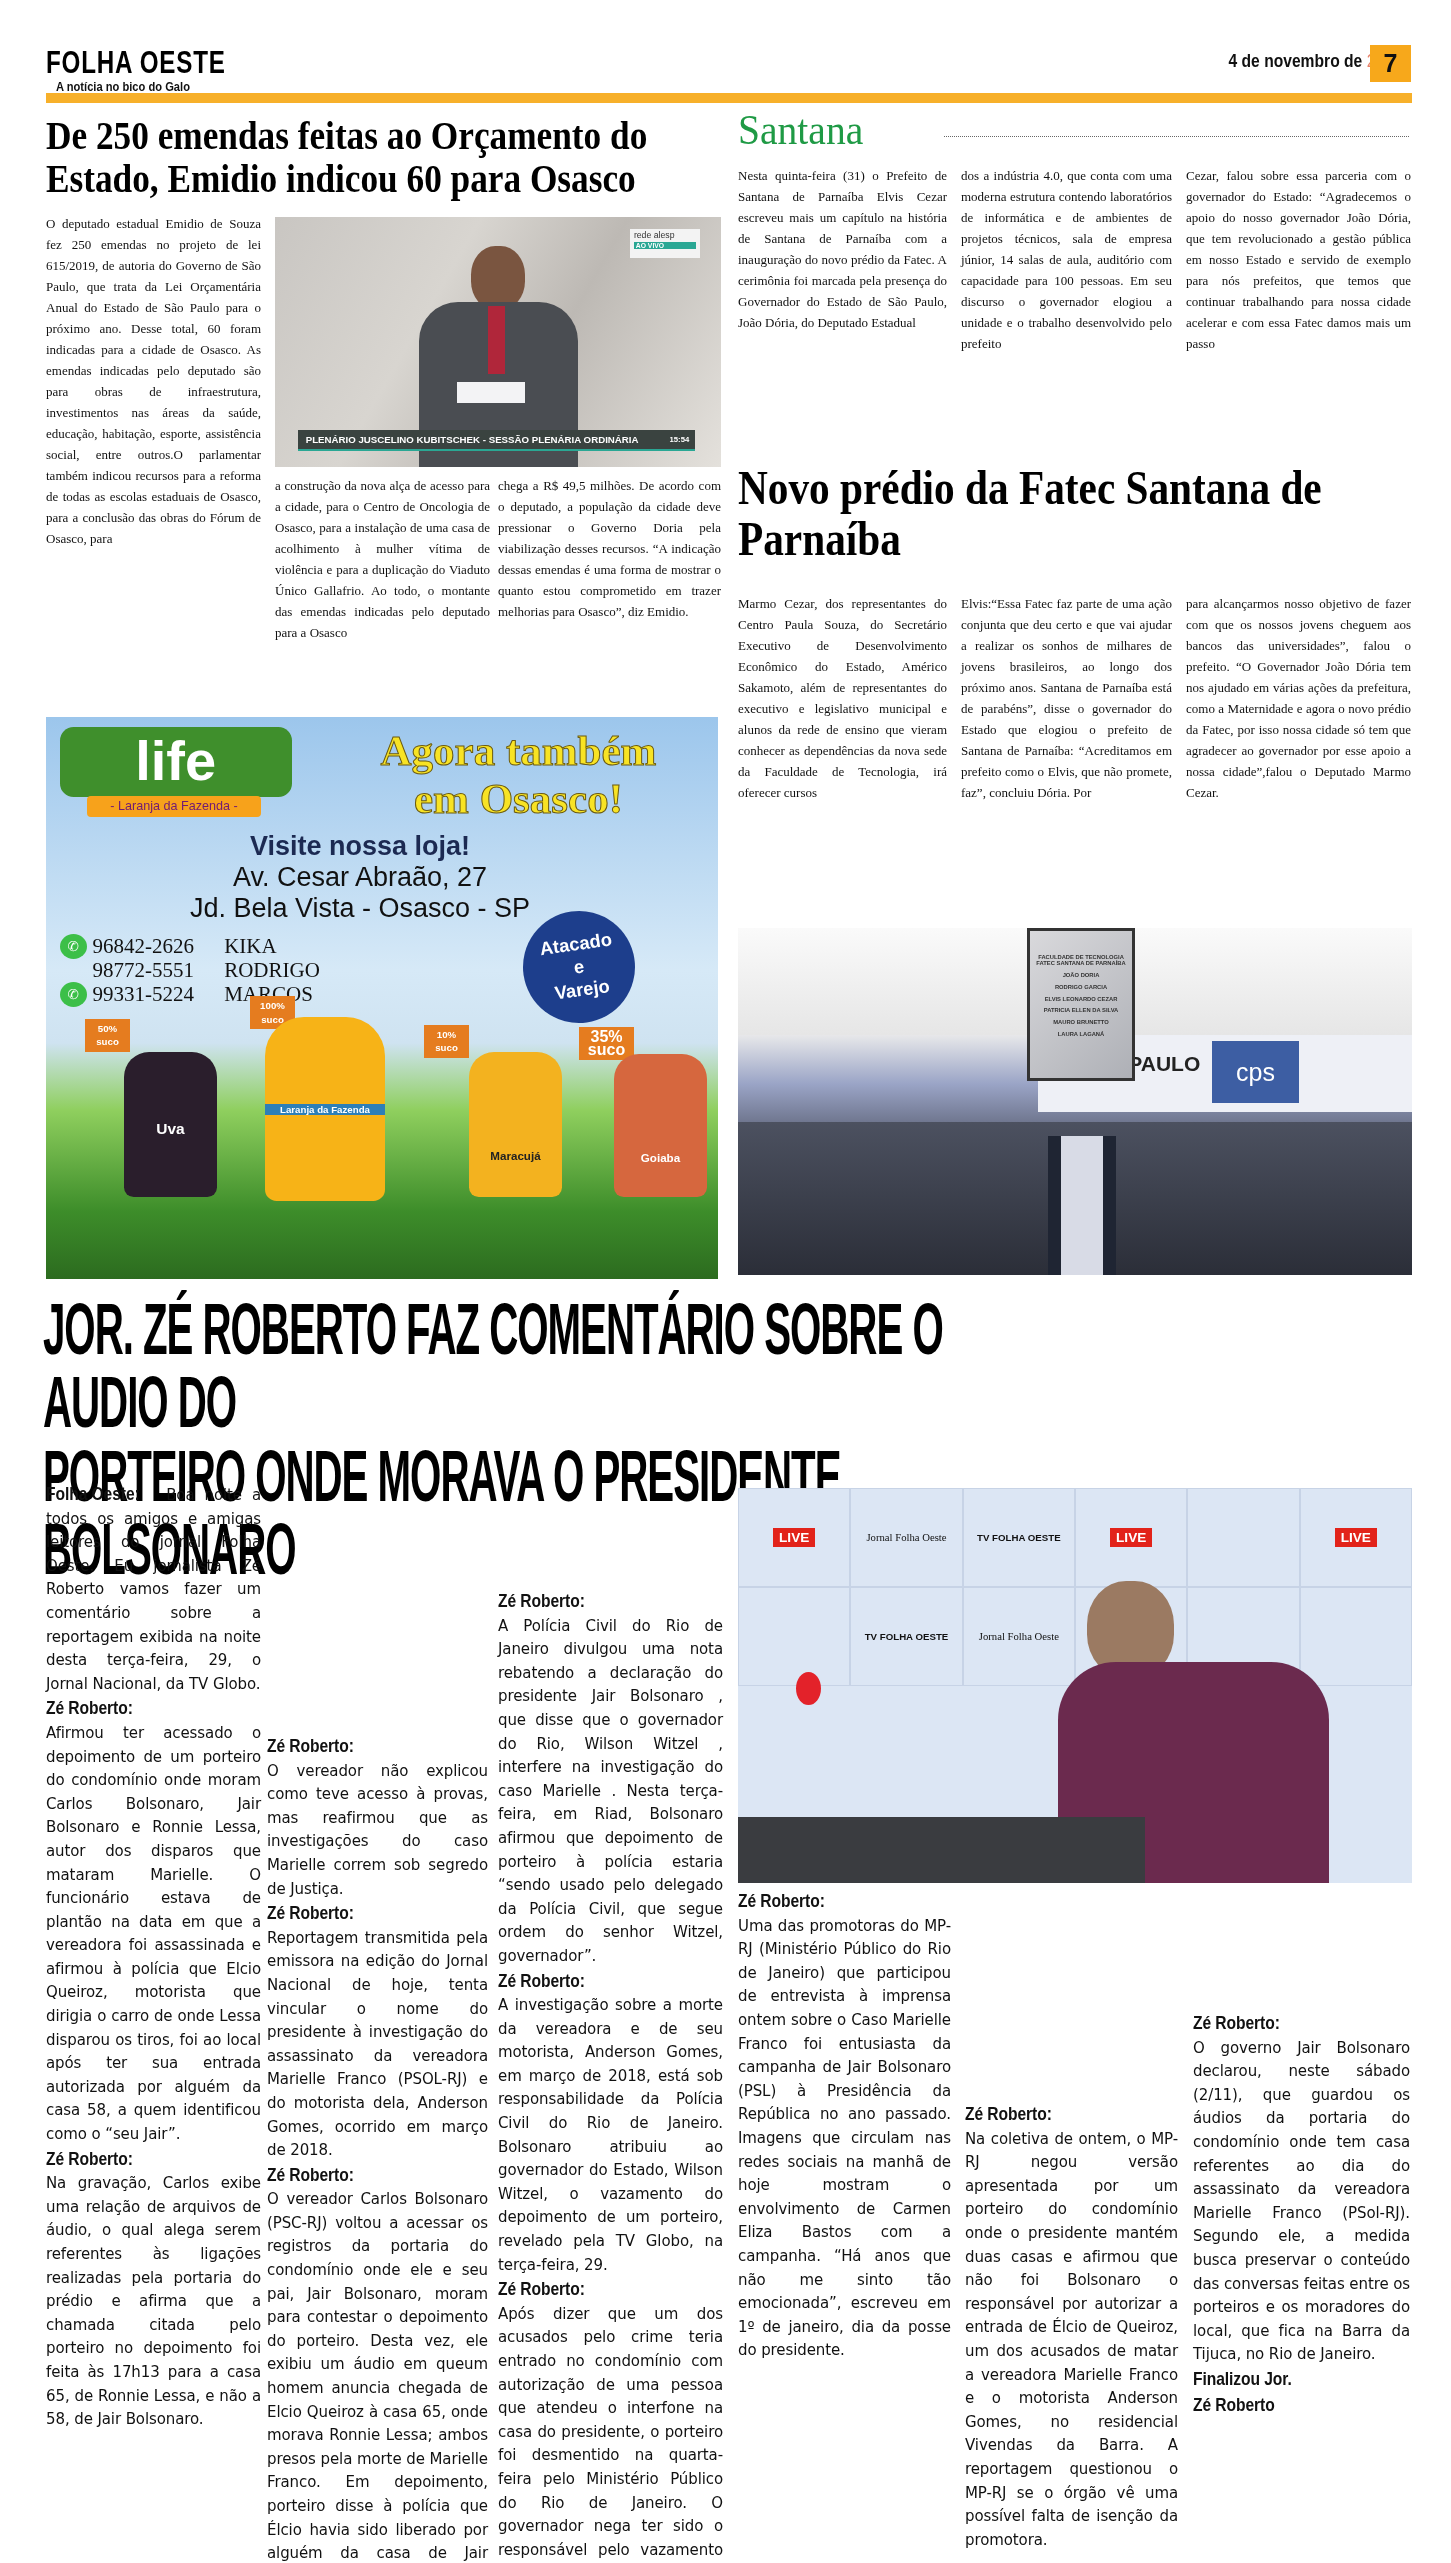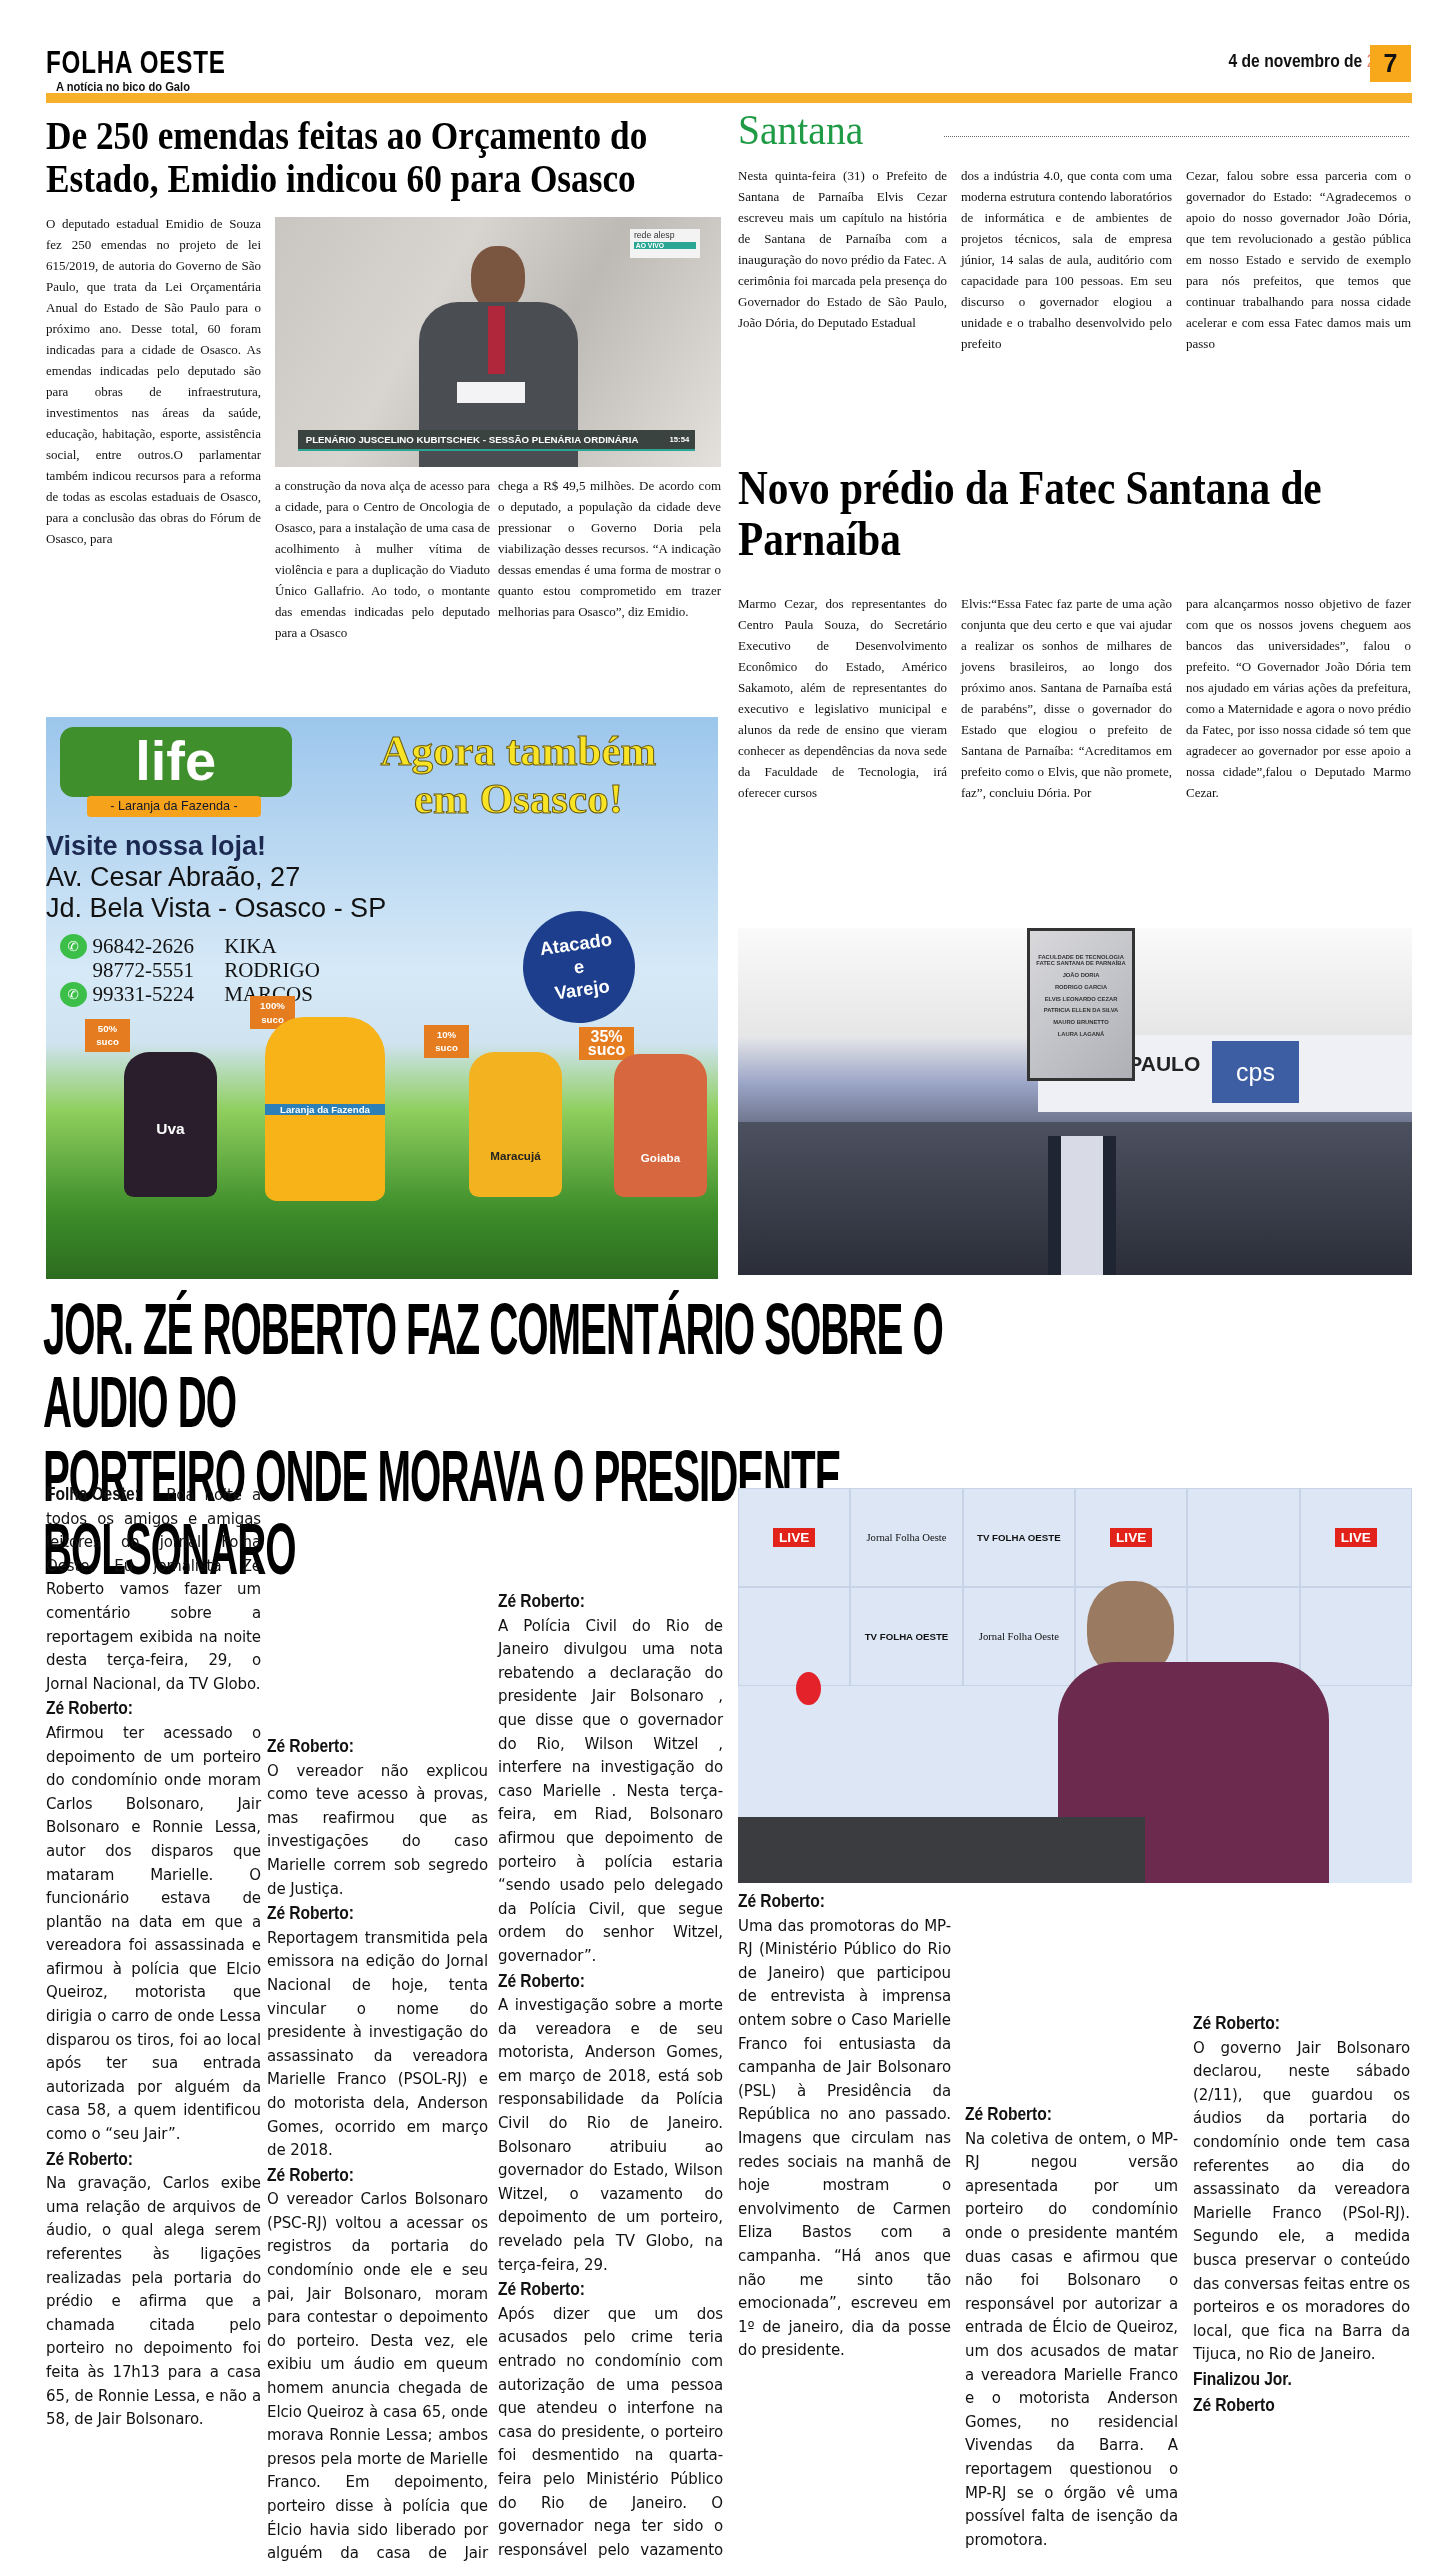--- a/index.html
+++ b/index.html
@@ -108,26 +108,26 @@
     <div style="margin-top:5.8px;">PATRICIA ELLEN DA SILVA</div>
     <div style="margin-top:5.8px;">MAURO BRUNETTO</div>
     <div style="margin-top:5.8px;">LAURA LAGANÁ</div>
   </div>
   <div class="abs" style="left:0;top:194px;width:674px;height:153px;background:linear-gradient(180deg,#4c5160,#2b2e38);"></div>
   <div class="abs" style="left:310px;top:208px;width:68px;height:139px;background:#d8dbe6;border-left:13.6px solid #1f2533;border-right:13.6px solid #1f2533;"></div>
 </div>
 
 <div class="abs" id="ad">
   <div class="abs" style="left:13.6px;top:9.7px;width:232px;height:70px;background:#3f8f2c;border-radius:13.6px;color:#fff;font-family:'Liberation Sans',sans-serif;font-weight:bold;font-size:56px;text-align:center;line-height:68px;">life</div>
-  <div class="abs" style="left:41px;top:79px;width:174px;height:21px;background:#f7a21b;border-radius:3.9px;color:#0f172a;font-family:'Liberation Sans',sans-serif;font-size:12.6px;text-align:center;line-height:21px;">- Laranja da Fazenda -</div>
+  <div class="abs" style="left:41px;top:79px;width:174px;height:21px;background:#f7a21b;border-radius:3.9px;color:#701a75;font-family:'Liberation Sans',sans-serif;font-size:12.6px;text-align:center;line-height:21px;">- Laranja da Fazenda -</div>
   <div class="abs" style="left:279px;top:9.7px;width:387px;text-align:center;font-family:'Liberation Serif',serif;font-weight:bold;font-size:43px;line-height:48px;color:#f8e324;-webkit-text-stroke:1px #6a5a10;">
     <div>Agora também</div>
     <div>em Osasco!</div>
   </div>
-  <div class="abs" style="left:0;top:114px;width:628px;font-family:'Liberation Sans',sans-serif;color:#1c2a52;">
+  <div class="abs" style="left:0;top:114px;width:628px;text-align:center;font-family:'Liberation Sans',sans-serif;color:#1c2a52;">
     <div style="font-weight:bold;font-size:27px;line-height:31px;">Visite nossa loja!</div>
     <div style="font-size:27px;line-height:31px;color:#111;">Av. Cesar Abraão, 27</div>
     <div style="font-size:27px;line-height:31px;color:#111;">Jd. Bela Vista - Osasco - SP</div>
   </div>
   <div class="abs" style="left:13.6px;top:217px;width:407px;font-family:'Liberation Serif',serif;font-size:21px;line-height:23px;color:#111;">
     <div style="display:flex;gap:5.8px;align-items:center;">
         <span style="width:27px;height:25px;background:#3cbf48;border-radius:50%;color:#fff;font-size:13.6px;text-align:center;line-height:25px;">✆</span>
         <span style="width:126px;">96842-2626</span>
         <span>KIKA</span>
       </div>

